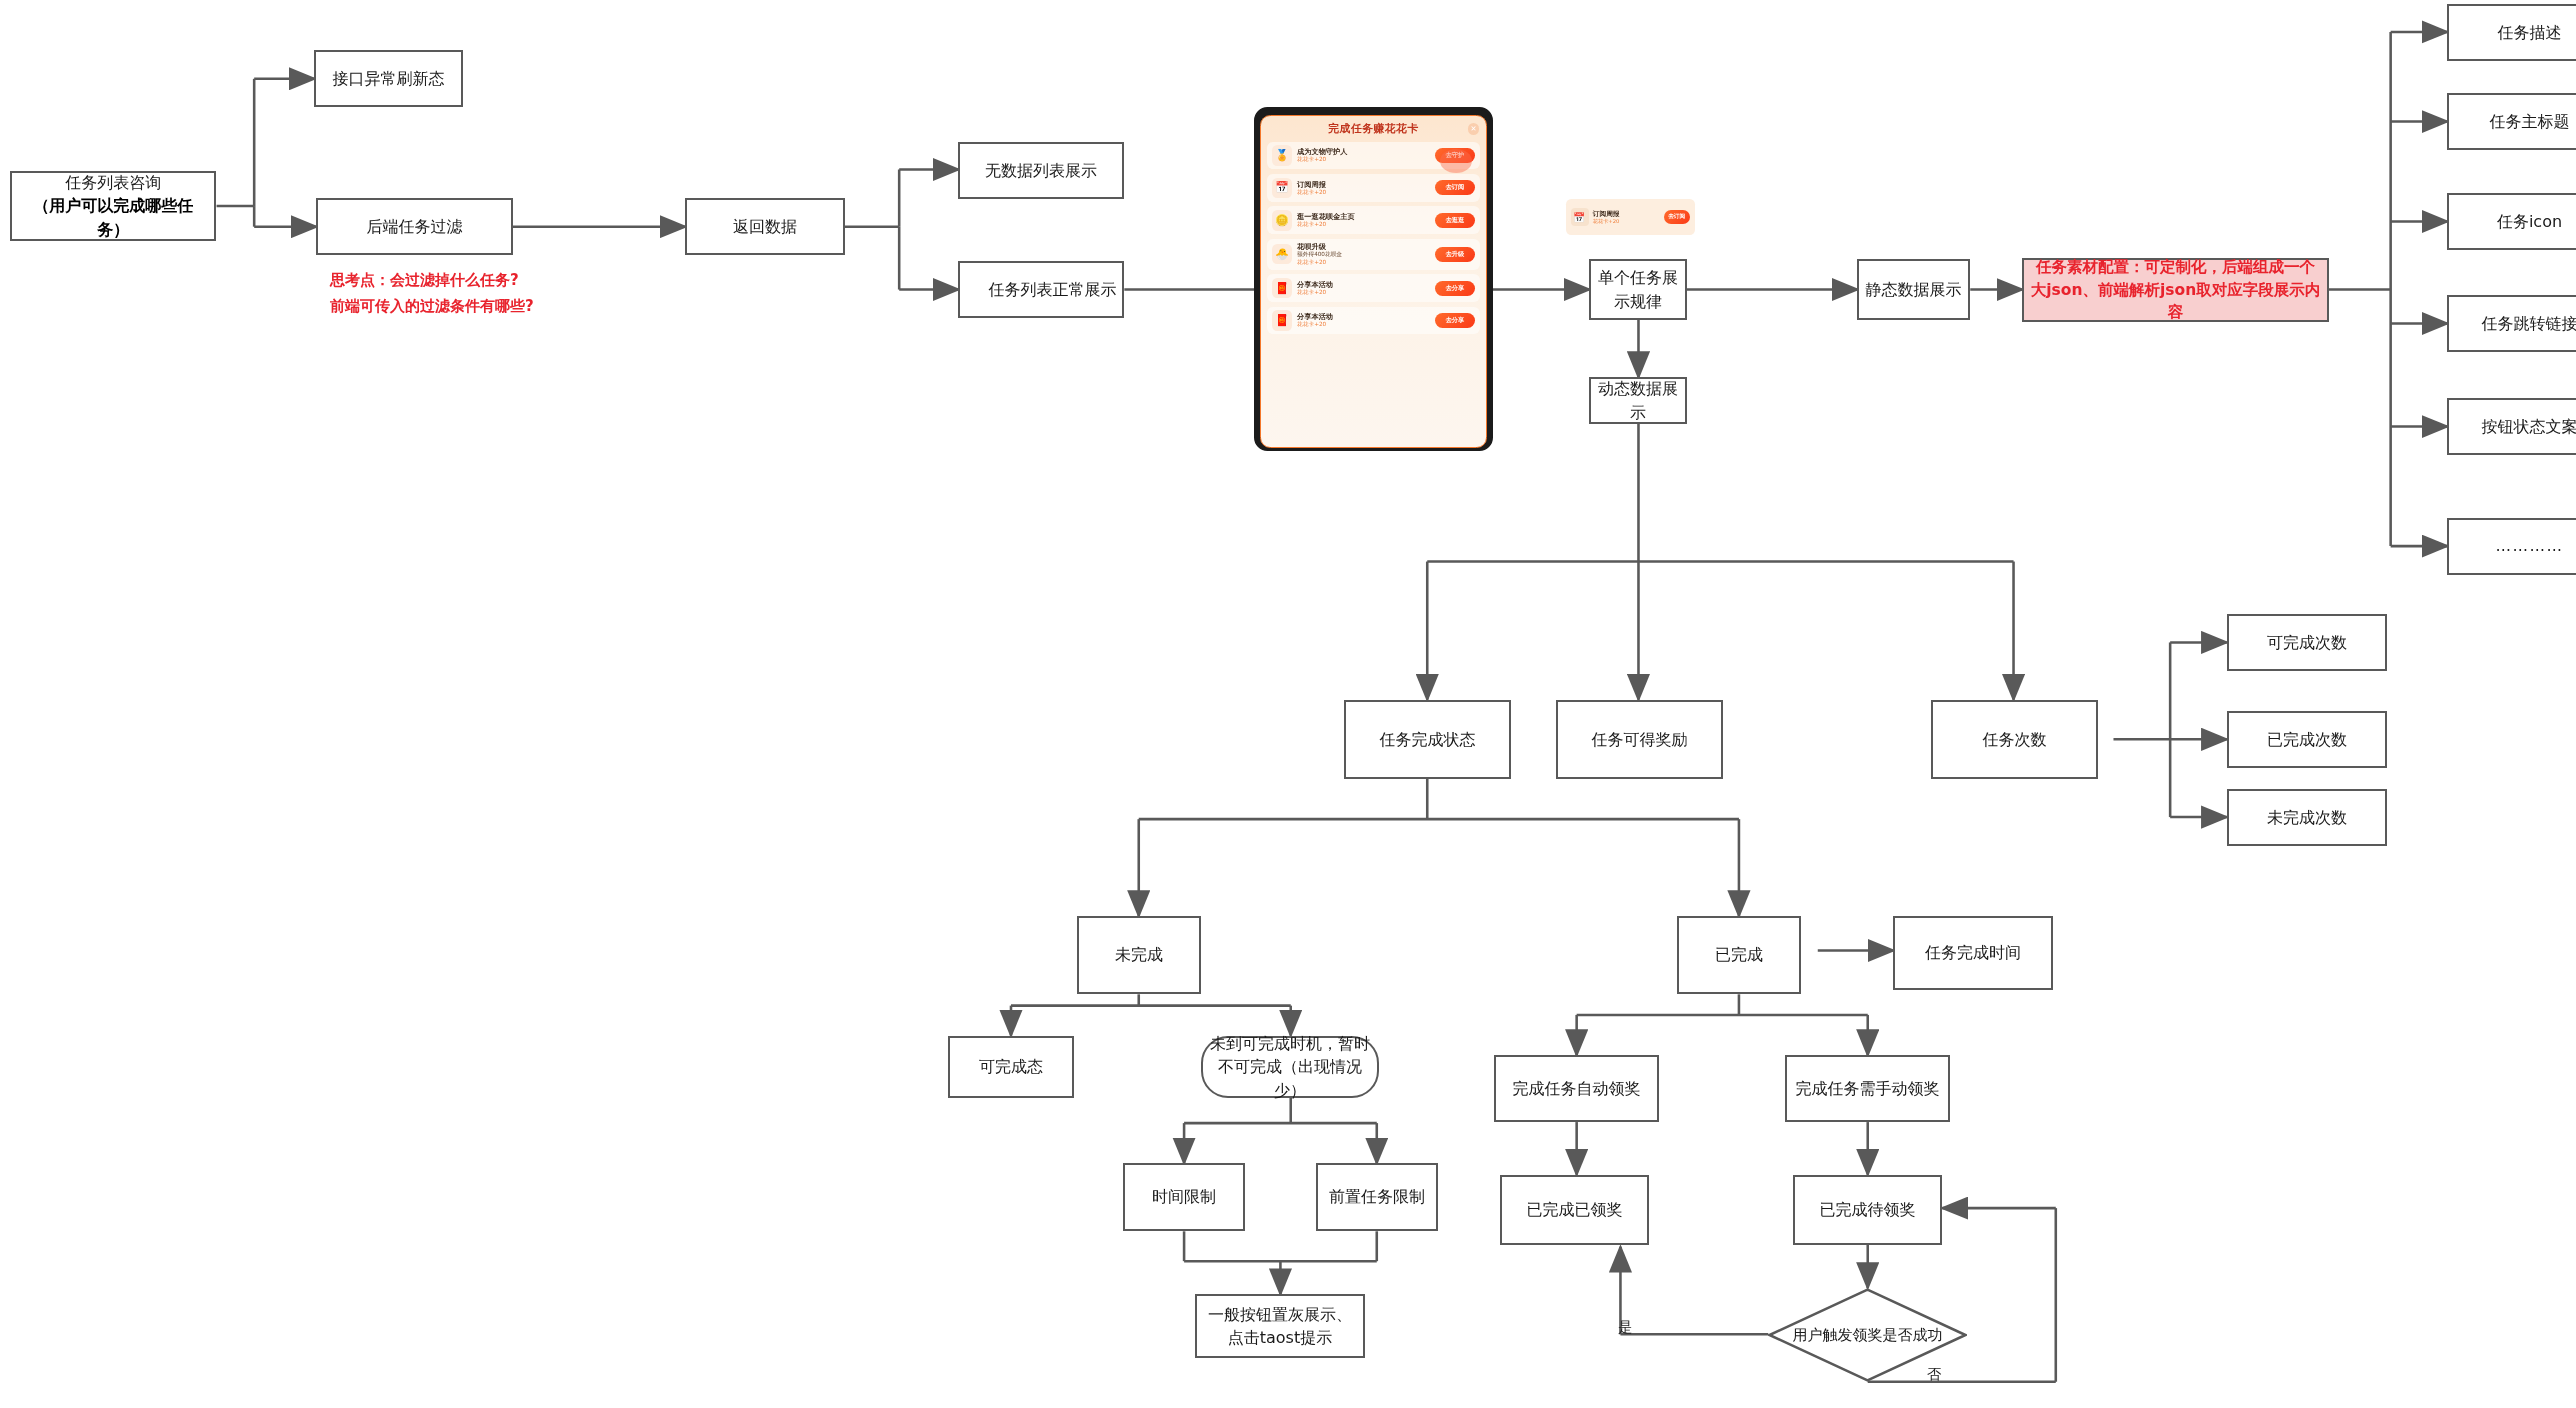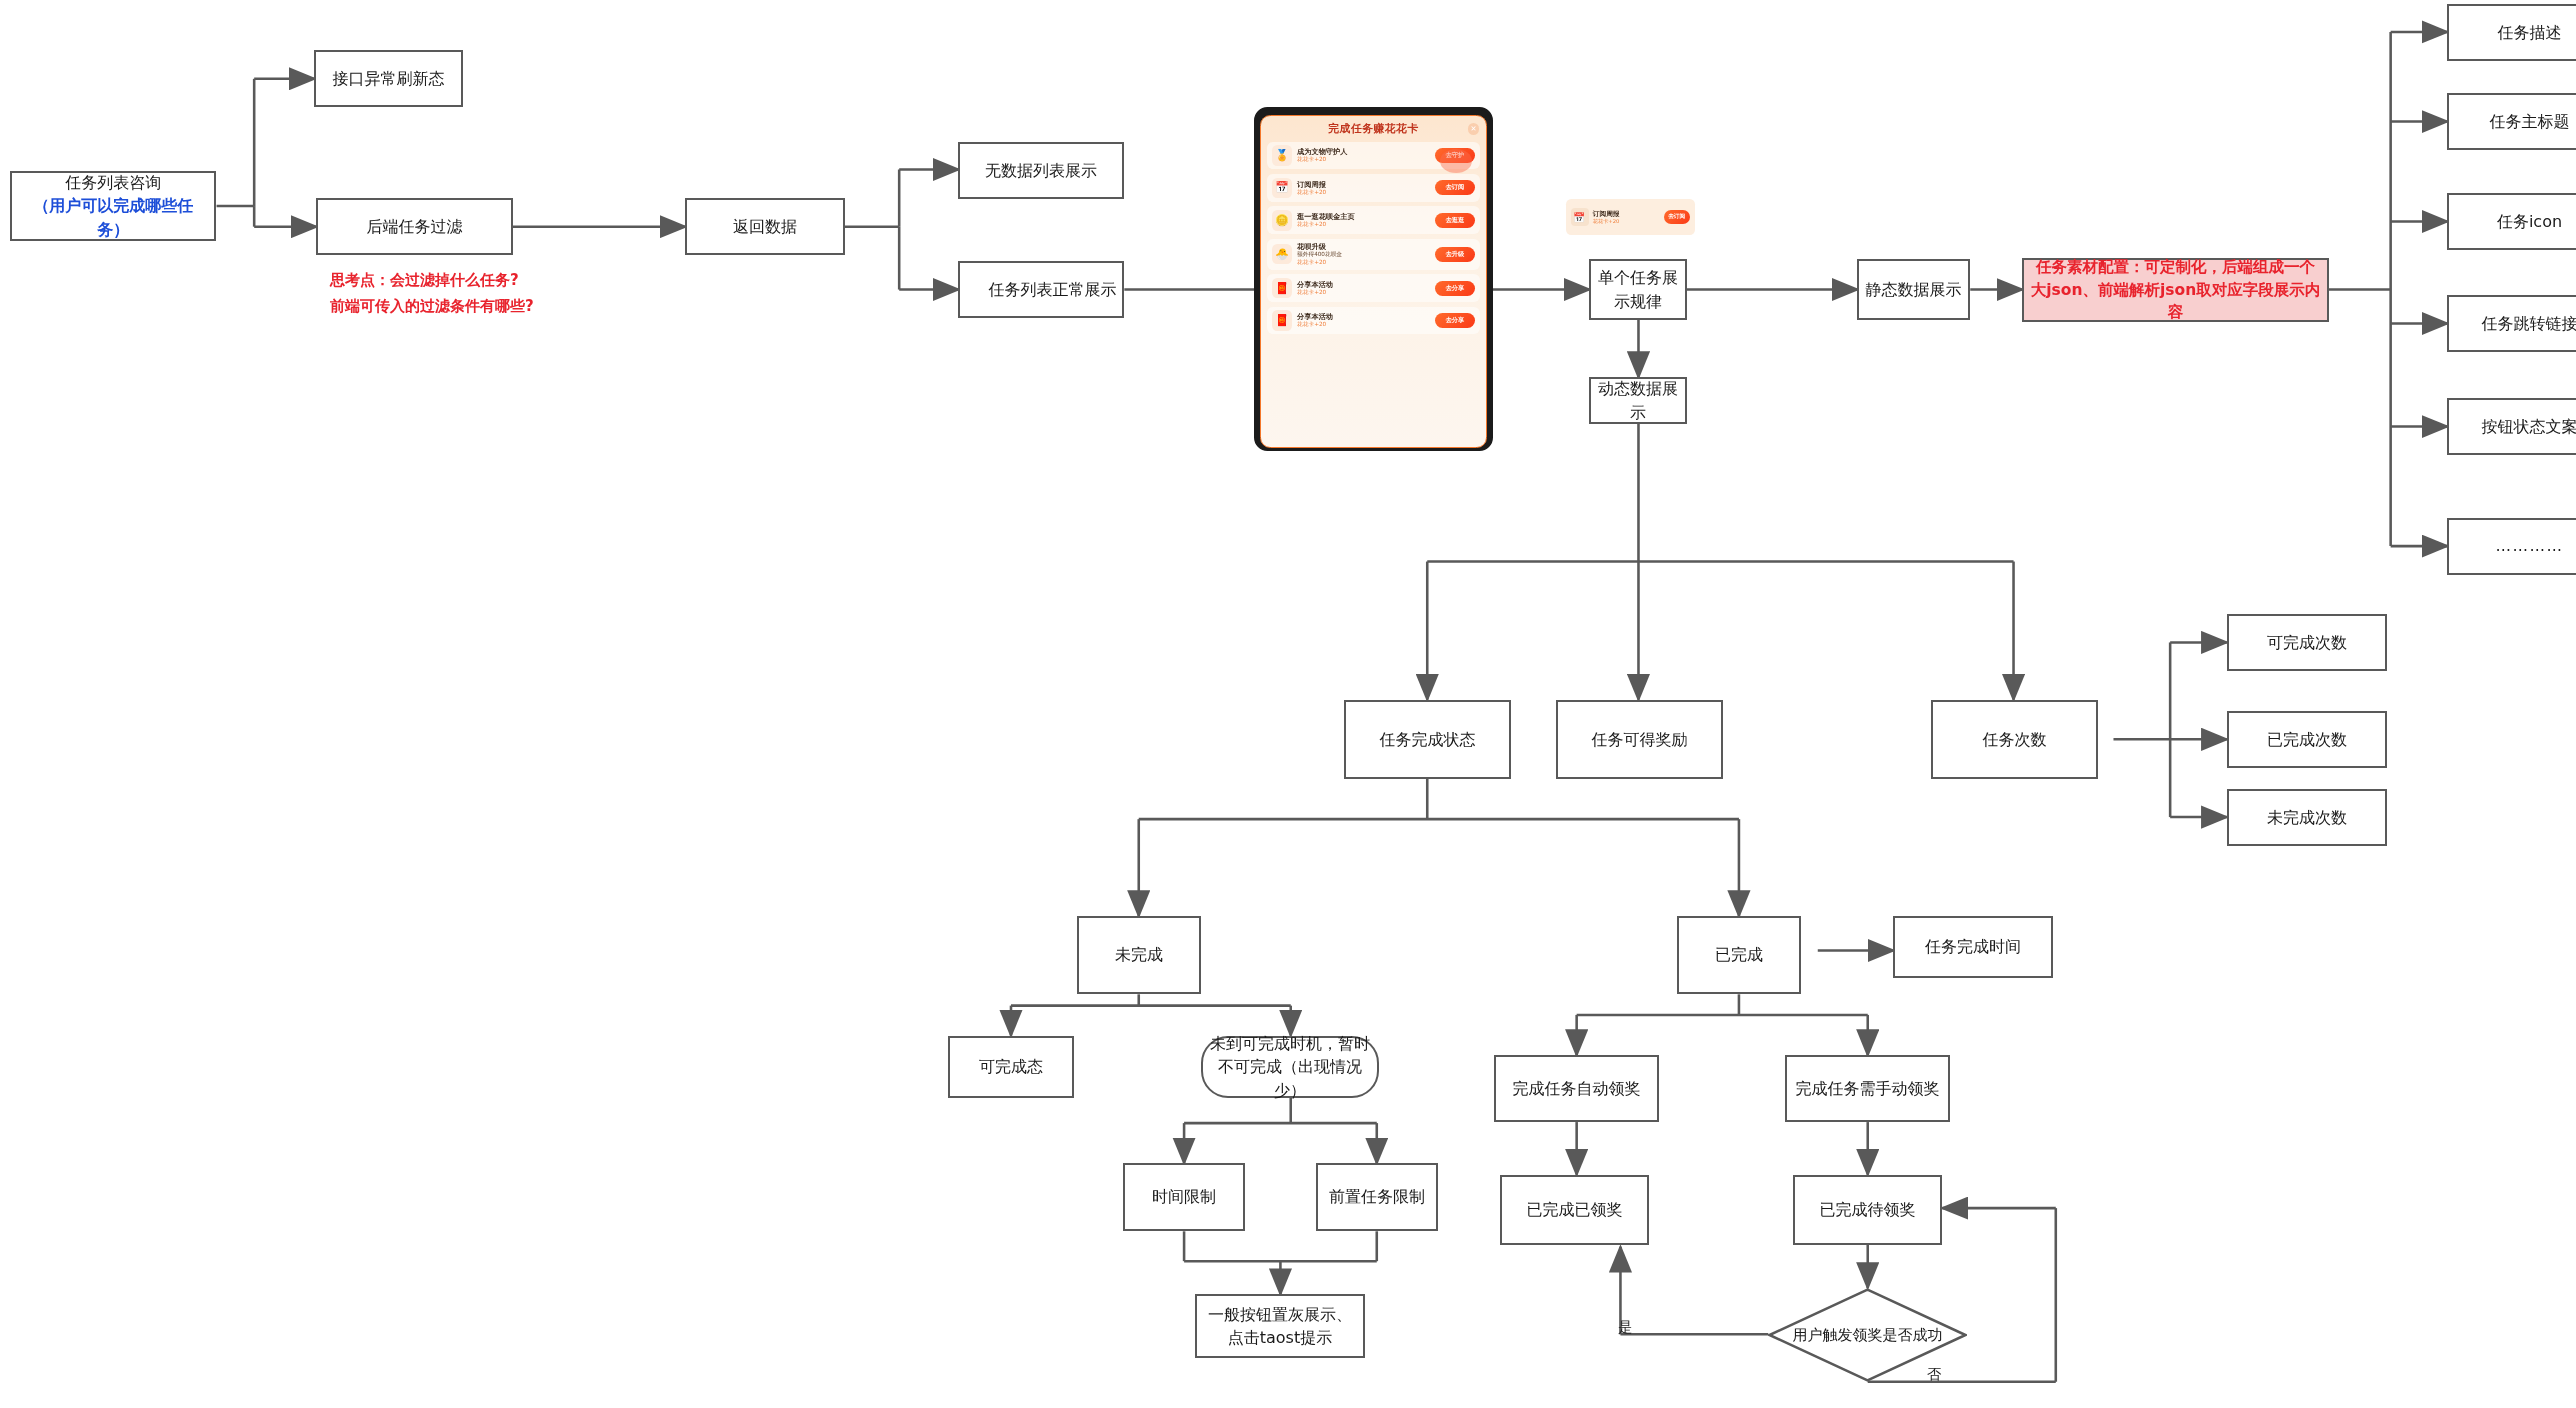--- a/index.html
+++ b/index.html
@@ -4,21 +4,21 @@
 <style>
   html,body{margin:0;padding:0;background:#ffffff;}
   body{font-family:"DejaVu Sans","Liberation Sans",sans-serif;}
   #stage{position:relative;width:3007px;height:1408px;background:#fff;overflow:hidden;}
   #wires{position:absolute;left:0;top:0;width:3007px;height:1408px;}
 
   .node{position:absolute;box-sizing:border-box;border:2.1px solid #595959;background:#ffffff;
         display:flex;align-items:center;justify-content:center;text-align:center;
         color:#1a1a1a;font-size:16px;line-height:1.45;padding:2.1px 5.2px;}
   .node.red-note{background:#f8cfcf;border-color:#595959;color:#e8232d;font-weight:bold;font-size:15.5px;}
-  .node .sub-red{display:block;color:#1d4ed8;font-weight:bold;}
+  .node .sub-red{display:block;color:#000000;font-weight:bold;}
   .title-node{flex-direction:column;}
   .dots{letter-spacing:1.5px;font-size:15.5px;}
 
   .diamond{position:absolute;}
   .diamond .dlabel{position:absolute;left:0;top:0;width:100%;height:100%;
       display:flex;flex-direction:row;align-items:center;justify-content:center;
       font-size:15px;line-height:1.5;color:#1a1a1a;text-align:center;}
 
   .free-text{position:absolute;color:#e8232d;font-weight:bold;font-size:15px;line-height:1.7;}
   .edge-label{position:absolute;font-size:14.4px;color:#222;}
@@ -284,21 +284,21 @@
   <div class="node" style="left:1344px;top:700px;width:167px;height:79px;">任务完成状态</div>
   <div class="node" style="left:1556px;top:700px;width:167px;height:79px;">任务可得奖励</div>
   <div class="node" style="left:1931px;top:700px;width:167px;height:79px;">任务次数</div>
 
   <div class="node" style="left:2227px;top:614px;width:160px;height:57px;">可完成次数</div>
   <div class="node" style="left:2227px;top:711px;width:160px;height:57px;">已完成次数</div>
   <div class="node" style="left:2227px;top:789px;width:160px;height:57px;">未完成次数</div>
 
   <div class="node" style="left:1077px;top:916px;width:124px;height:78px;">未完成</div>
   <div class="node" style="left:1677px;top:916px;width:124px;height:78px;">已完成</div>
-  <div class="node" style="left:1893px;top:916px;width:160px;height:62px;">任务完成时间</div>
+  <div class="node" style="left:1893px;top:916px;width:160px;height:74px;">任务完成时间</div>
 
   <div class="node" style="left:948px;top:1036px;width:126px;height:62px;">可完成态</div>
   <div class="node" style="left:1201px;top:1036px;width:178px;height:62px;border-radius:27px;">未到可完成时机，暂时不可完成（出现情况少）</div>
 
   <div class="node" style="left:1123px;top:1163px;width:122px;height:68px;">时间限制</div>
   <div class="node" style="left:1316px;top:1163px;width:122px;height:68px;">前置任务限制</div>
 
   <div class="node" style="left:1195px;top:1294px;width:170px;height:64px;">一般按钮置灰展示、点击taost提示</div>
 
   <div class="node" style="left:1494px;top:1055px;width:165px;height:67px;">完成任务自动领奖</div>

